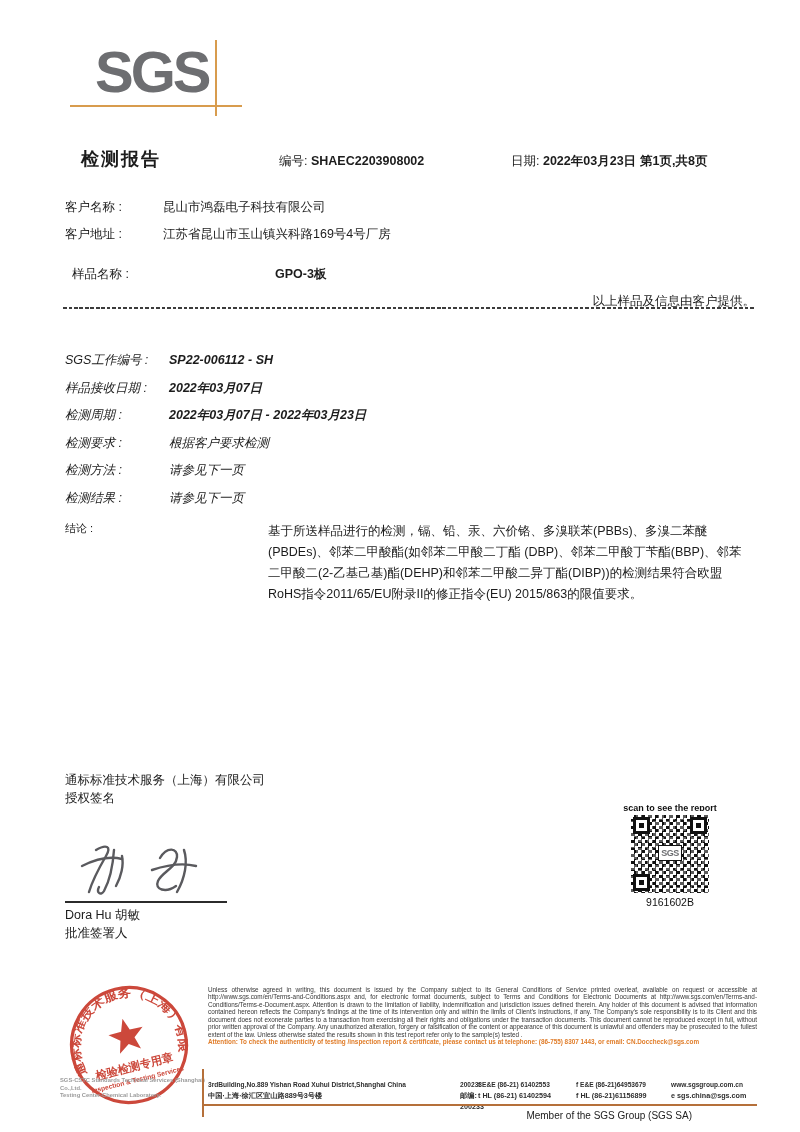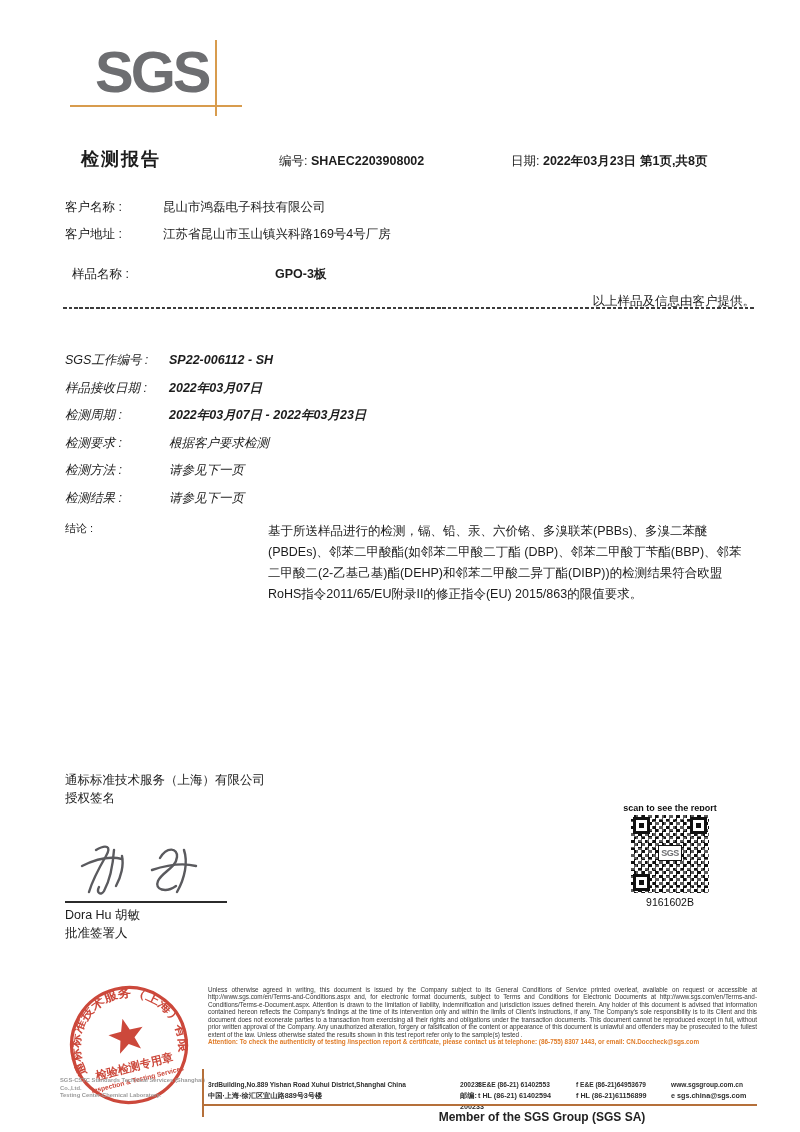--- a/index.html
+++ b/index.html
@@ -80,22 +80,22 @@
   .disclaimer { left:208px; top:986px; width:549px; font-size:6.35px; line-height:7.45px;
     text-align:justify; color:#373737; font-weight:500; }
   .disclaimer .attn { color:#e07c28; font-weight:700; text-align:left; }
   .addr { left:208px; top:1079px; width:549px; font-size:6.6px; color:#2e2e2e; font-weight:600; }
   .addr-row { display:flex; line-height:11px; }
   .addr-row .c1 { width:218px; } .addr-row .c2 { width:52px;padding-left:34px; }
   .addr-row .c3 { width:98px; } .addr-row .c4 { width:95px; }
   .addr-row .c5 { flex:1; }
   .addr-cn { font-size:7.2px; }
   .hline { left:202px; top:1104px; width:555px; height:2px; background:#b5703a; }
-  .member { left:392px; top:1110px; width:300px; text-align:center; font-size:12px;
-    font-weight:700; color:#222; }
+  .member { left:392px; top:1110px; width:300px; text-align:right; font-size:10px;
+    font-weight:400; color:#222; }
 </style>
 </head>
 <body>
 
 <div class="abs logo-text">SGS</div>
 <div class="abs crop-h"></div>
 <div class="abs crop-v"></div>
 
 <div class="abs doc-title">检测报告</div>
 <div class="abs hdr hdr-no">

